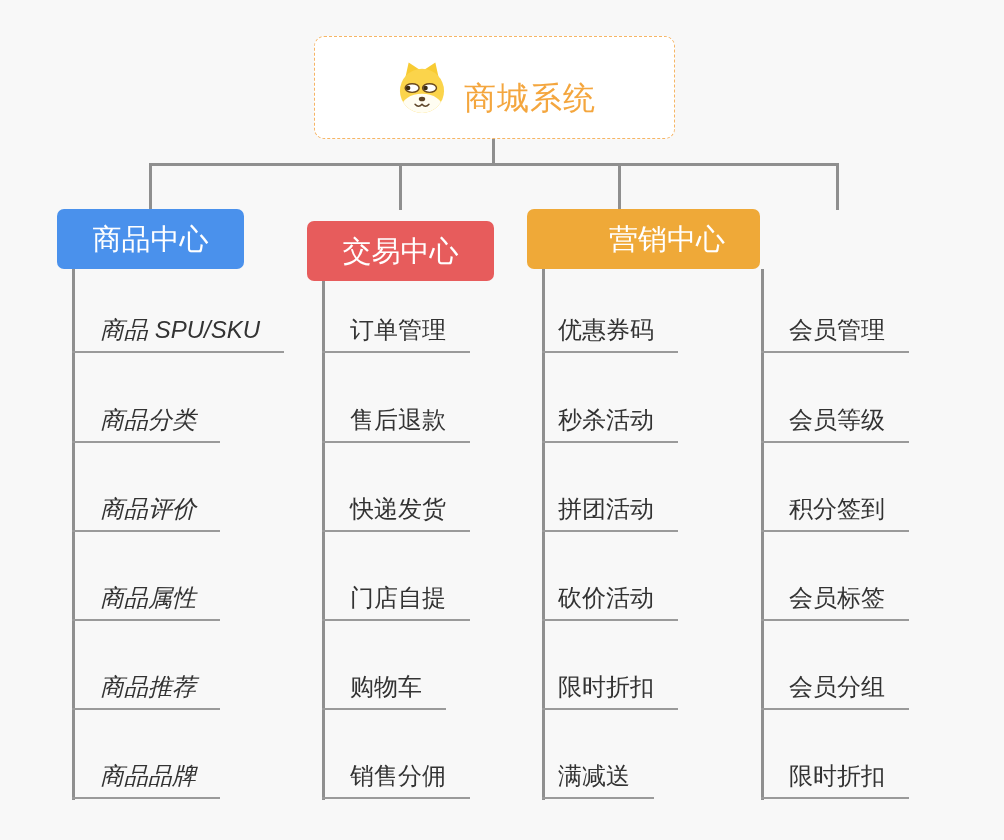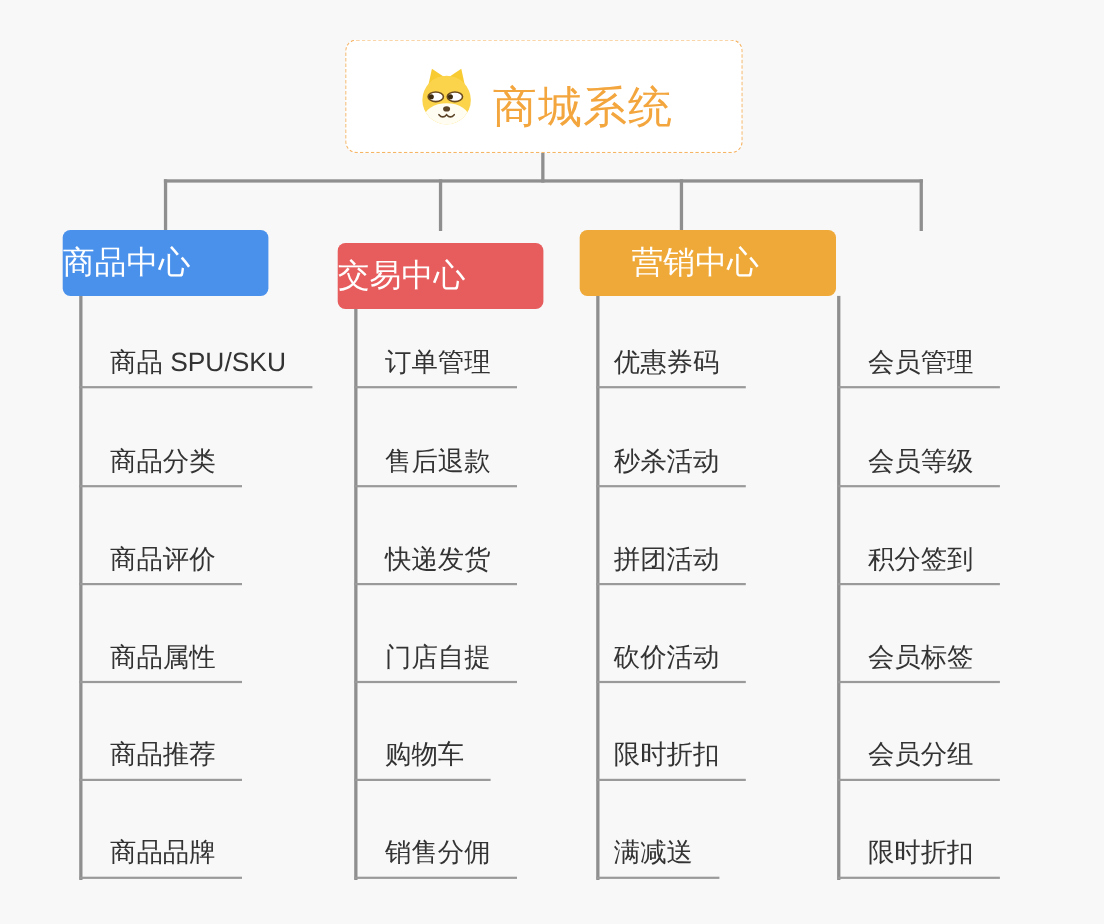--- a/index.html
+++ b/index.html
@@ -23,43 +23,43 @@
   .t0{left:72px;} .t1{left:322px;} .t2{left:542px;} .t3{left:761px;}
 
   
   .root-node{
     position:absolute;left:314px;top:36px;width:361px;height:103px;
     background:#FFFFFF;border:1px dashed #F6B565;border-radius:10px;
     box-sizing:border-box;
     display:flex;align-items:center;justify-content:center;gap:13px;
   }
   .root-title{
-    font-size:40px;color:#F4A63E;letter-spacing:1px;line-height:1;margin-top:21px;
+    font-size:32px;color:#F4A63E;letter-spacing:1px;line-height:1;margin-top:21px;
   }
   .dog-icon{width:58px;height:58px;display:block;}
 
   
   .branch{
     position:absolute;top:209px;width:187px;height:60px;
     border-radius:7px;
-    display:flex;align-items:center;
+    display:flex;align-items:center;justify-content:center;
   }
   .branch span{color:#FFFFFF;font-size:29px;line-height:1;}
   .b0{left:57px;} .b1{left:307px;margin-top:12px;} .b2{left:527px;width:186px;} .b3{left:744px;}
 
   
   .item{
     position:absolute;height:48px;box-sizing:border-box;
     display:inline-flex;align-items:flex-end;
     padding:0 24px 9px 28px;
     border-bottom:2px solid #9A9A9A;
     white-space:nowrap;
   }
   .item span{font-size:24px;color:#333333;line-height:1;}
-  .c0{left:72px;} .c1{left:322px;} .c2{left:542px;padding-left:16px;} .c3{left:761px;}
+  .c0{left:72px;font-style:italic;} .c1{left:322px;} .c2{left:542px;padding-left:16px;} .c3{left:761px;}
   .r0{top:305px;} .r1{top:395px;} .r2{top:484px;}
   .r3{top:573px;} .r4{top:662px;} .r5{top:751px;}
 </style>
 </head>
 <body>
 
 <div class="canvas">
 
   <div class="line root-drop"></div>
   <div class="line h-main"></div>

